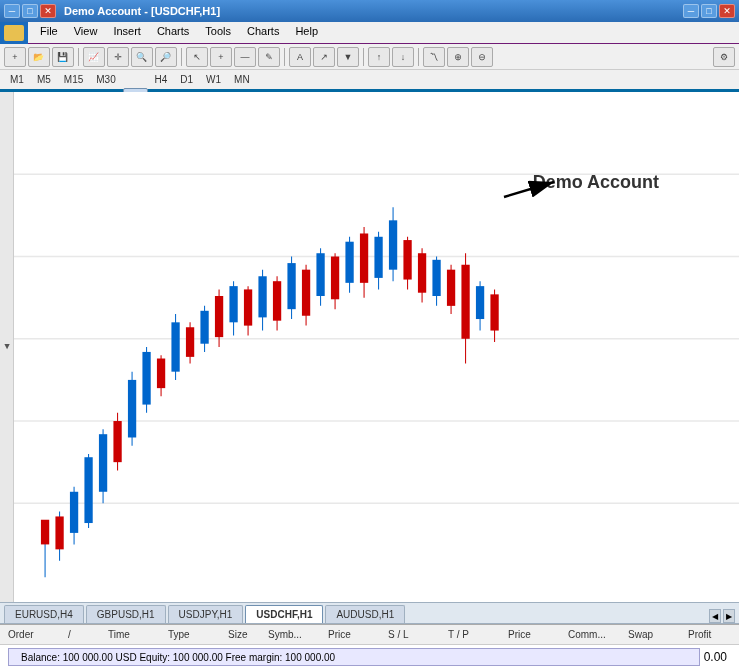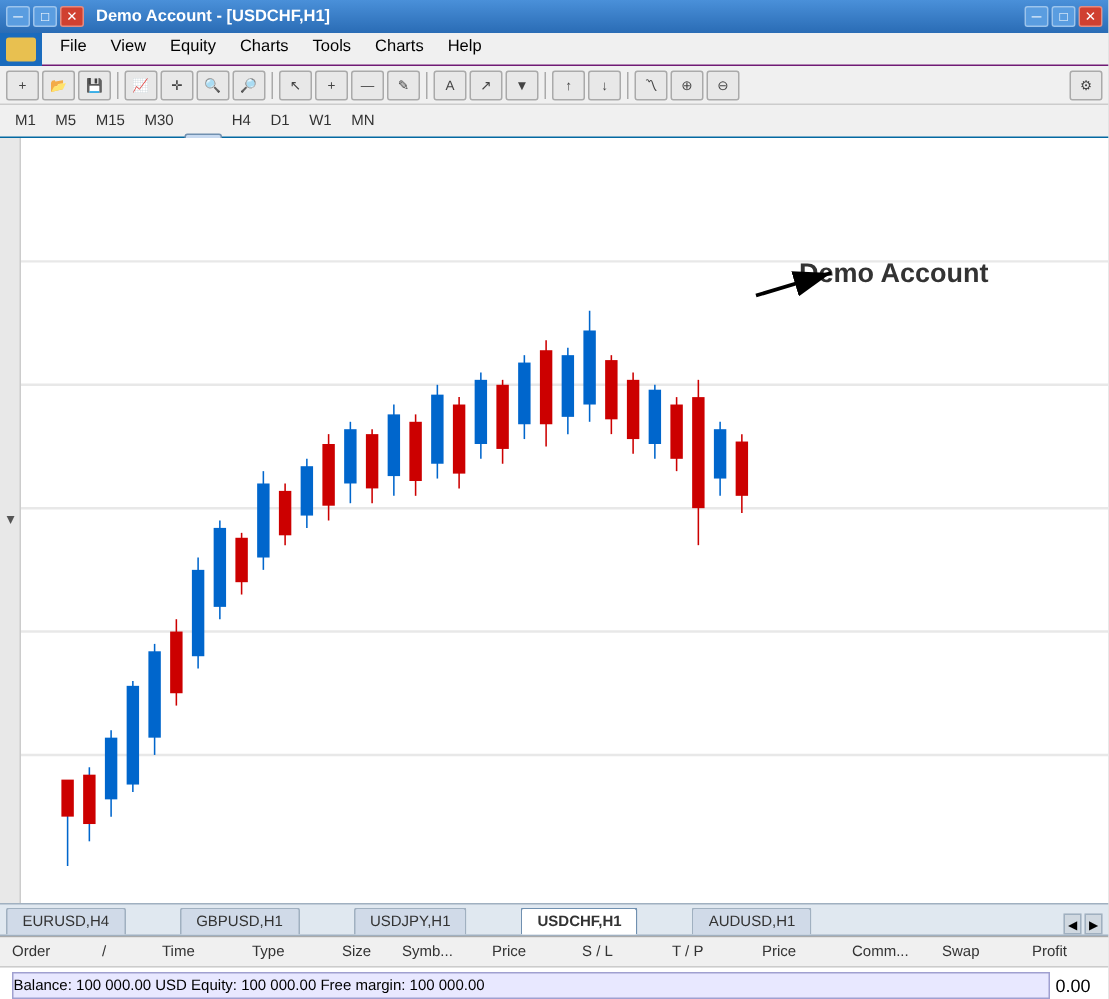--- a/index.html
+++ b/index.html
@@ -83,21 +83,21 @@
       font-size: 9px;
       color: #444;
     }
     .tb-separator { width: 1px; height: 18px; background: #aaa; margin: 0 2px; }
     .tb-spacer { flex: 1; }
 
     
     #timeframe-bar {
       height: 22px;
       background: #f0f0f0;
-      border-bottom: 1px solid #0369a1;
+      border-bottom: 3px solid #0369a1;
       display: flex;
       align-items: center;
       padding: 0 4px;
       gap: 1px;
     }
     .tf-btn {
       padding: 2px 5px;
       font-size: 10px;
       cursor: pointer;
       color: #333;
@@ -157,21 +157,20 @@
 
     
     #chart-tabs {
       height: 22px;
       background: #e0e8f0;
       border-top: 1px solid #a0b0c0;
       border-bottom: 1px solid #a0b0c0;
       display: flex;
       align-items: flex-end;
       padding: 0 4px;
-      gap: 34px;
     }
     .chart-tab {
       padding: 3px 10px;
       font-size: 10px;
       cursor: pointer;
       background: #d0dae8;
       border: 1px solid #a0b0c0;
       border-bottom: none;
       margin-right: 2px;
       border-radius: 2px 2px 0 0;
@@ -223,21 +222,21 @@
     }
     .tcol.narrow { min-width: 40px; }
 
     
     #balance-row {
       background: #e8e8ff;
       border: 1px solid #a0a0d0;
       height: 18px;
       display: flex;
       align-items: center;
-      padding: 0 0;
+      padding: 0 12px;
       font-size: 10px;
       color: #000;
       margin: 1px 4px;
     }
 
     
     svg { display: block; }
   </style>
 </head>
 <body>
@@ -255,21 +254,21 @@
     <div class="win-btn close">✕</div>
   </div>
 </div>
 
 <div id="menu-bar">
   <div class="menu-logo">
     <div class="menu-logo-inner"></div>
   </div>
   <div class="menu-item">File</div>
   <div class="menu-item">View</div>
-  <div class="menu-item">Equity</div>
+  <div class="menu-item">Insert</div>
   <div class="menu-item">Charts</div>
   <div class="menu-item">Tools</div>
   <div class="menu-item">Charts</div>
   <div class="menu-item">Help</div>
 </div>
 
 <div id="toolbar">
   <div class="tb-btn">+</div>
   <div class="tb-btn">📂</div>
   <div class="tb-btn">💾</div>

